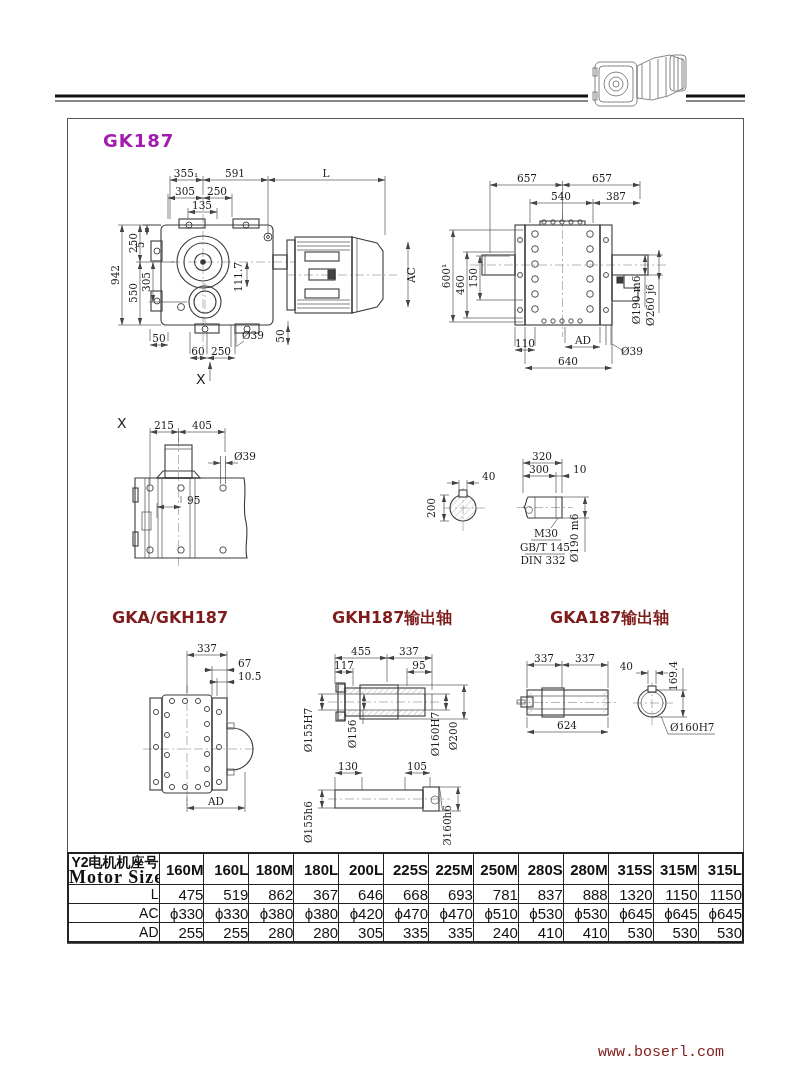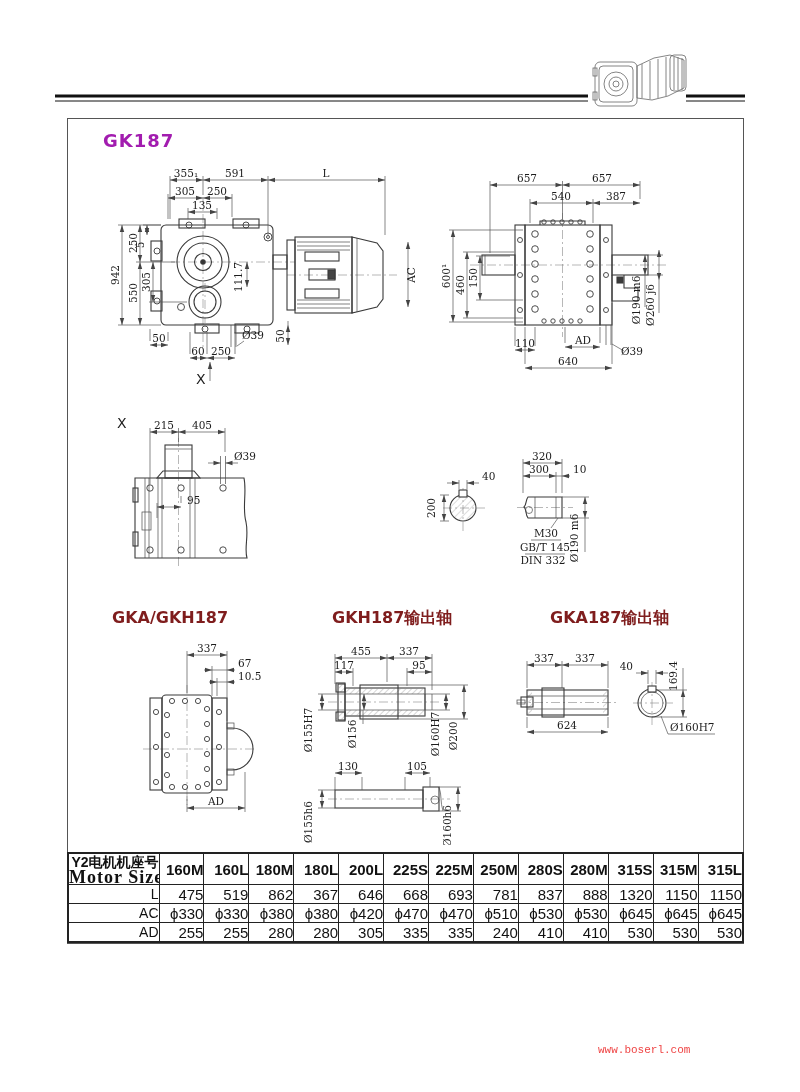--- a/index.html
+++ b/index.html
@@ -6,21 +6,21 @@
   .page{position:relative;width:800px;height:1092px;background:#ffffff;overflow:hidden;
         font-family:"Liberation Sans",sans-serif;color:#1c1c1c}
   .abs{position:absolute}
   .border-box{position:absolute;left:67px;top:118px;width:675px;height:824px;border:1px solid #555}
   .title{position:absolute;left:103px;top:130px;font-size:18px;font-weight:600;letter-spacing:1px;color:#a21caf;
          font-family:"DejaVu Sans",sans-serif}
   .sec-title{position:absolute;font-size:16px;font-weight:600;color:#7f1d1d;font-family:"DejaVu Sans",sans-serif;white-space:nowrap}
   .gk-tab{position:absolute;left:754px;top:356px;width:46px;height:110px;background:#8d8d8d}
   .gk-tab .lab{position:absolute;left:7px;top:52px;color:#fff;font-size:12px;font-weight:700;
          font-family:"DejaVu Sans",sans-serif}
-  .site{position:absolute;left:598px;top:1044px;font-family:"Liberation Mono",monospace;font-size:11px;color:#ef4444}
+  .site{position:absolute;left:598px;top:1044px;font-family:"Liberation Mono",monospace;font-size:15px;color:#7f1d1d}
   .drw{position:absolute}
   svg text{font-family:"DejaVu Serif",serif;font-size:10.5px;fill:#1c1c1c}
   svg text.xl{font-family:"DejaVu Sans",sans-serif;font-size:14px}
   .ol{fill:none;stroke:#3a3a3a;stroke-width:1.1}
   .ol2{fill:none;stroke:#4a4a4a;stroke-width:0.7}
   .bolt{fill:none;stroke:#3a3a3a;stroke-width:0.9}
   .dim{fill:none;stroke:#555;stroke-width:0.7}
   .cl{fill:none;stroke:#888;stroke-width:0.6;stroke-dasharray:9 3 2 3}
   table.spec{position:absolute;left:67px;top:852px;width:677px;border-collapse:collapse;table-layout:fixed;
         font-size:15px;color:#111;border:2px solid #222}

